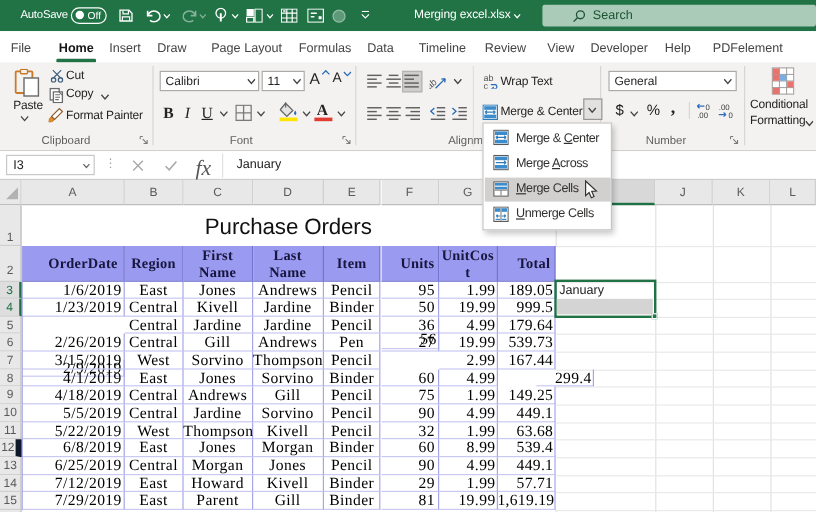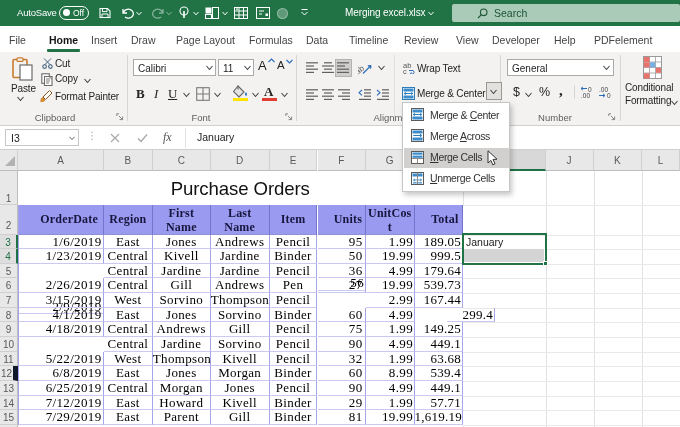--- a/index.html
+++ b/index.html
@@ -329,21 +329,21 @@
 <svg class="abs" style="left:69px;top:10px" width="6" height="5" viewBox="0 0 6 5">
       <path d="M0.5 0.8 L3 3.6 L5.5 0.8" fill="none" stroke="#666" stroke-width="1"></path>
     </svg>
 <span class="abs" style="left:87px;top:4px;color:#a0a0a0;font-size:10px">⋮</span>
 <svg class="abs" style="left:110px;top:7px" width="10" height="10" viewBox="0 0 10 10">
 <path d="M1 1 L9 9 M9 1 L1 9" stroke="#a8a8a8" stroke-width="1.2"></path>
     </svg>
 <svg class="abs" style="left:137px;top:7px" width="11" height="10" viewBox="0 0 11 10">
 <path d="M1 5.5 L4 8.5 L10 1.5" stroke="#a8a8a8" stroke-width="1.3" fill="none"></path>
     </svg>
-<span class="abs" style="left:163px;top:4px;color:#555;font-size:12px;font-family:'Liberation Serif',serif;font-style:italic">fx</span>
+<span class="abs" style="left:163px;top:4px;color:#555;font-size:18px;font-family:'Liberation Serif',serif;font-style:italic">fx</span>
 <div class="abs" style="left:185px;top:2px;width:1px;height:20px;background:#e0e0e0"></div>
 <span class="abs" style="left:197px;top:5px;font-size:10.5px;color:#222">January</span>
 </div>
 <div id="sheet">
 <div class="gl-v" style="left:545.5px;top:20.5px;height:256.5px"></div>
 <div class="gl-v" style="left:593.5px;top:20.5px;height:256.5px"></div>
 <div class="gl-v" style="left:642px;top:20.5px;height:256.5px"></div>
 <div class="gl-v" style="left:462.5px;top:20.5px;height:34.0px"></div>
 <div class="gl-v" style="left:462.5px;top:274.95px;height:2.05px"></div>
 <div class="gl-h" style="left:462.5px;top:54.5px;width:217.5px"></div>
@@ -419,20 +419,21 @@
 <div class="td r" style="left:366px;top:157.75px;width:48.5px;height:14.65px;line-height:13.65px;padding-right:0.5px;">4.99</div>
 <div class="td r" style="left:414.5px;top:157.75px;width:48.0px;height:14.65px;line-height:13.65px;padding-right:0.5px;letter-spacing:0.25px;margin-left:32px;">299.4</div>
 <div class="td r" style="left:18px;top:172.40px;width:86px;height:14.65px;line-height:13.65px;">4/18/2019</div>
 <div class="td c" style="left:104px;top:172.40px;width:48.80000000000001px;height:14.65px;line-height:13.65px;">Central</div>
 <div class="td c" style="left:152.8px;top:172.40px;width:58.0px;height:14.65px;line-height:13.65px;">Andrews</div>
 <div class="td c" style="left:210.8px;top:172.40px;width:58.80000000000001px;height:14.65px;line-height:13.65px;">Gill</div>
 <div class="td c" style="left:269.6px;top:172.40px;width:47.89999999999998px;height:14.65px;line-height:13.65px;">Pencil</div>
 <div class="td r" style="left:317.5px;top:172.40px;width:48.5px;height:14.65px;line-height:13.65px;padding-right:2.5px;">75</div>
 <div class="td r" style="left:366px;top:172.40px;width:48.5px;height:14.65px;line-height:13.65px;padding-right:0.5px;">1.99</div>
 <div class="td r" style="left:414.5px;top:172.40px;width:48.0px;height:14.65px;line-height:13.65px;padding-right:0.5px;letter-spacing:0.25px;">149.25</div>
+<div class="td r" style="left:18px;top:187.05px;width:86px;height:14.65px;line-height:13.65px;">5/5/2019</div>
 <div class="td c" style="left:104px;top:187.05px;width:48.80000000000001px;height:14.65px;line-height:13.65px;">Central</div>
 <div class="td c" style="left:152.8px;top:187.05px;width:58.0px;height:14.65px;line-height:13.65px;">Jardine</div>
 <div class="td c" style="left:210.8px;top:187.05px;width:58.80000000000001px;height:14.65px;line-height:13.65px;">Sorvino</div>
 <div class="td c" style="left:269.6px;top:187.05px;width:47.89999999999998px;height:14.65px;line-height:13.65px;">Pencil</div>
 <div class="td r" style="left:317.5px;top:187.05px;width:48.5px;height:14.65px;line-height:13.65px;padding-right:2.5px;">90</div>
 <div class="td r" style="left:366px;top:187.05px;width:48.5px;height:14.65px;line-height:13.65px;padding-right:0.5px;">4.99</div>
 <div class="td r" style="left:414.5px;top:187.05px;width:48.0px;height:14.65px;line-height:13.65px;padding-right:0.5px;letter-spacing:0.25px;">449.1</div>
 <div class="td r" style="left:18px;top:201.70px;width:86px;height:14.65px;line-height:13.65px;">5/22/2019</div>
 <div class="td c" style="left:104px;top:201.70px;width:48.80000000000001px;height:14.65px;line-height:13.65px;">West</div>
 <div class="td c" style="left:152.8px;top:201.70px;width:58.0px;height:14.65px;line-height:13.65px;">Thompson</div>

